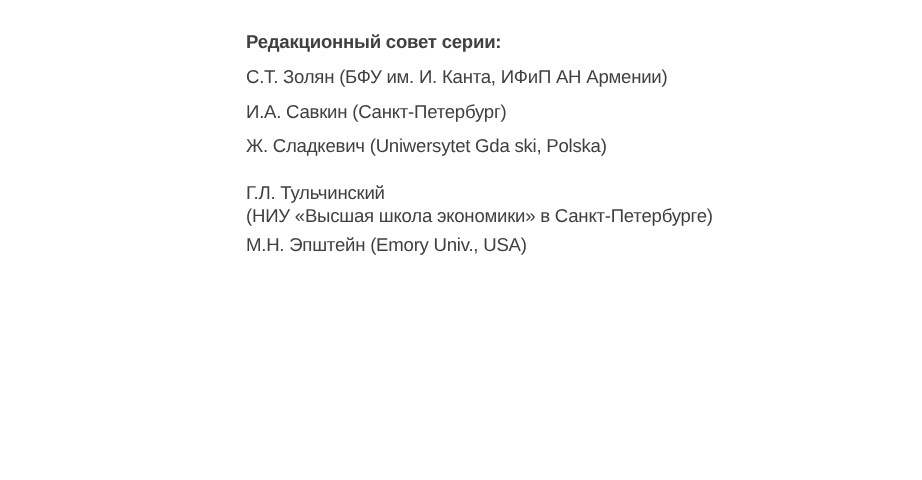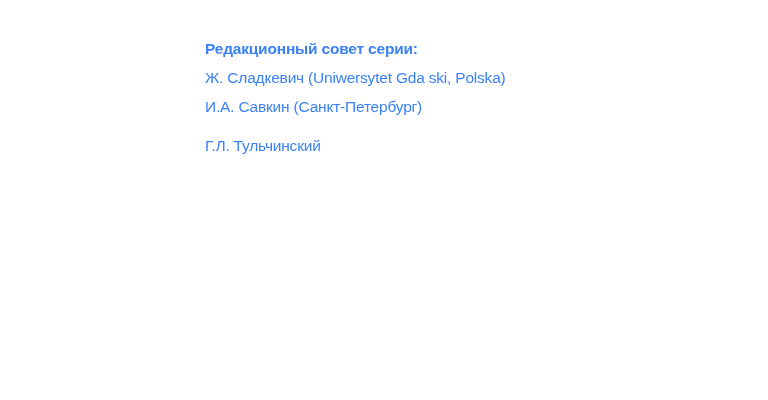--- a/index.html
+++ b/index.html
@@ -12,23 +12,23 @@
     }
     .page {
       position: relative;
       width: 768px;
       height: 400px;
       background: #ffffff;
     }
     .content {
       position: absolute;
       left: 205px;
-      top: 39px;
+      top: 26px;
       width: 400px;
-      color: #3b82f6;
+      color: #404040;
       font-size: 15.5px;
       line-height: 19px;
       letter-spacing: -0.2px;
     }
     .heading {
       font-weight: bold;
       margin: 0 0 10px 0;
     }
     .member {
       font-weight: normal;
@@ -42,25 +42,28 @@
       display: block;
     }
   </style>
 </head>
 <body>
 
 <div class="page">
   <div class="content">
     <p class="heading">Редакционный совет серии:</p>
 
+    <p class="member">С.Т. Золян (БФУ им. И. Канта, ИФиП АН Армении)</p>
 
 
+    <p class="member">И.А. Савкин (Санкт-Петербург)</p>
+
     <p class="member">Ж. Сладкевич (Uniwersytet Gda ski, Polska)</p>
-
-    <p class="member">И.А. Савкин (Санкт-Петербург)</p>
 
 
     <p class="member two-line">
       <span>Г.Л. Тульчинский</span>
+      <span>(НИУ «Высшая школа экономики» в Санкт-Петербурге)</span>
     </p>
 
+    <p class="member">М.Н. Эпштейн (Emory Univ., USA)</p>
   </div>
 </div>
 
 </body></html>

